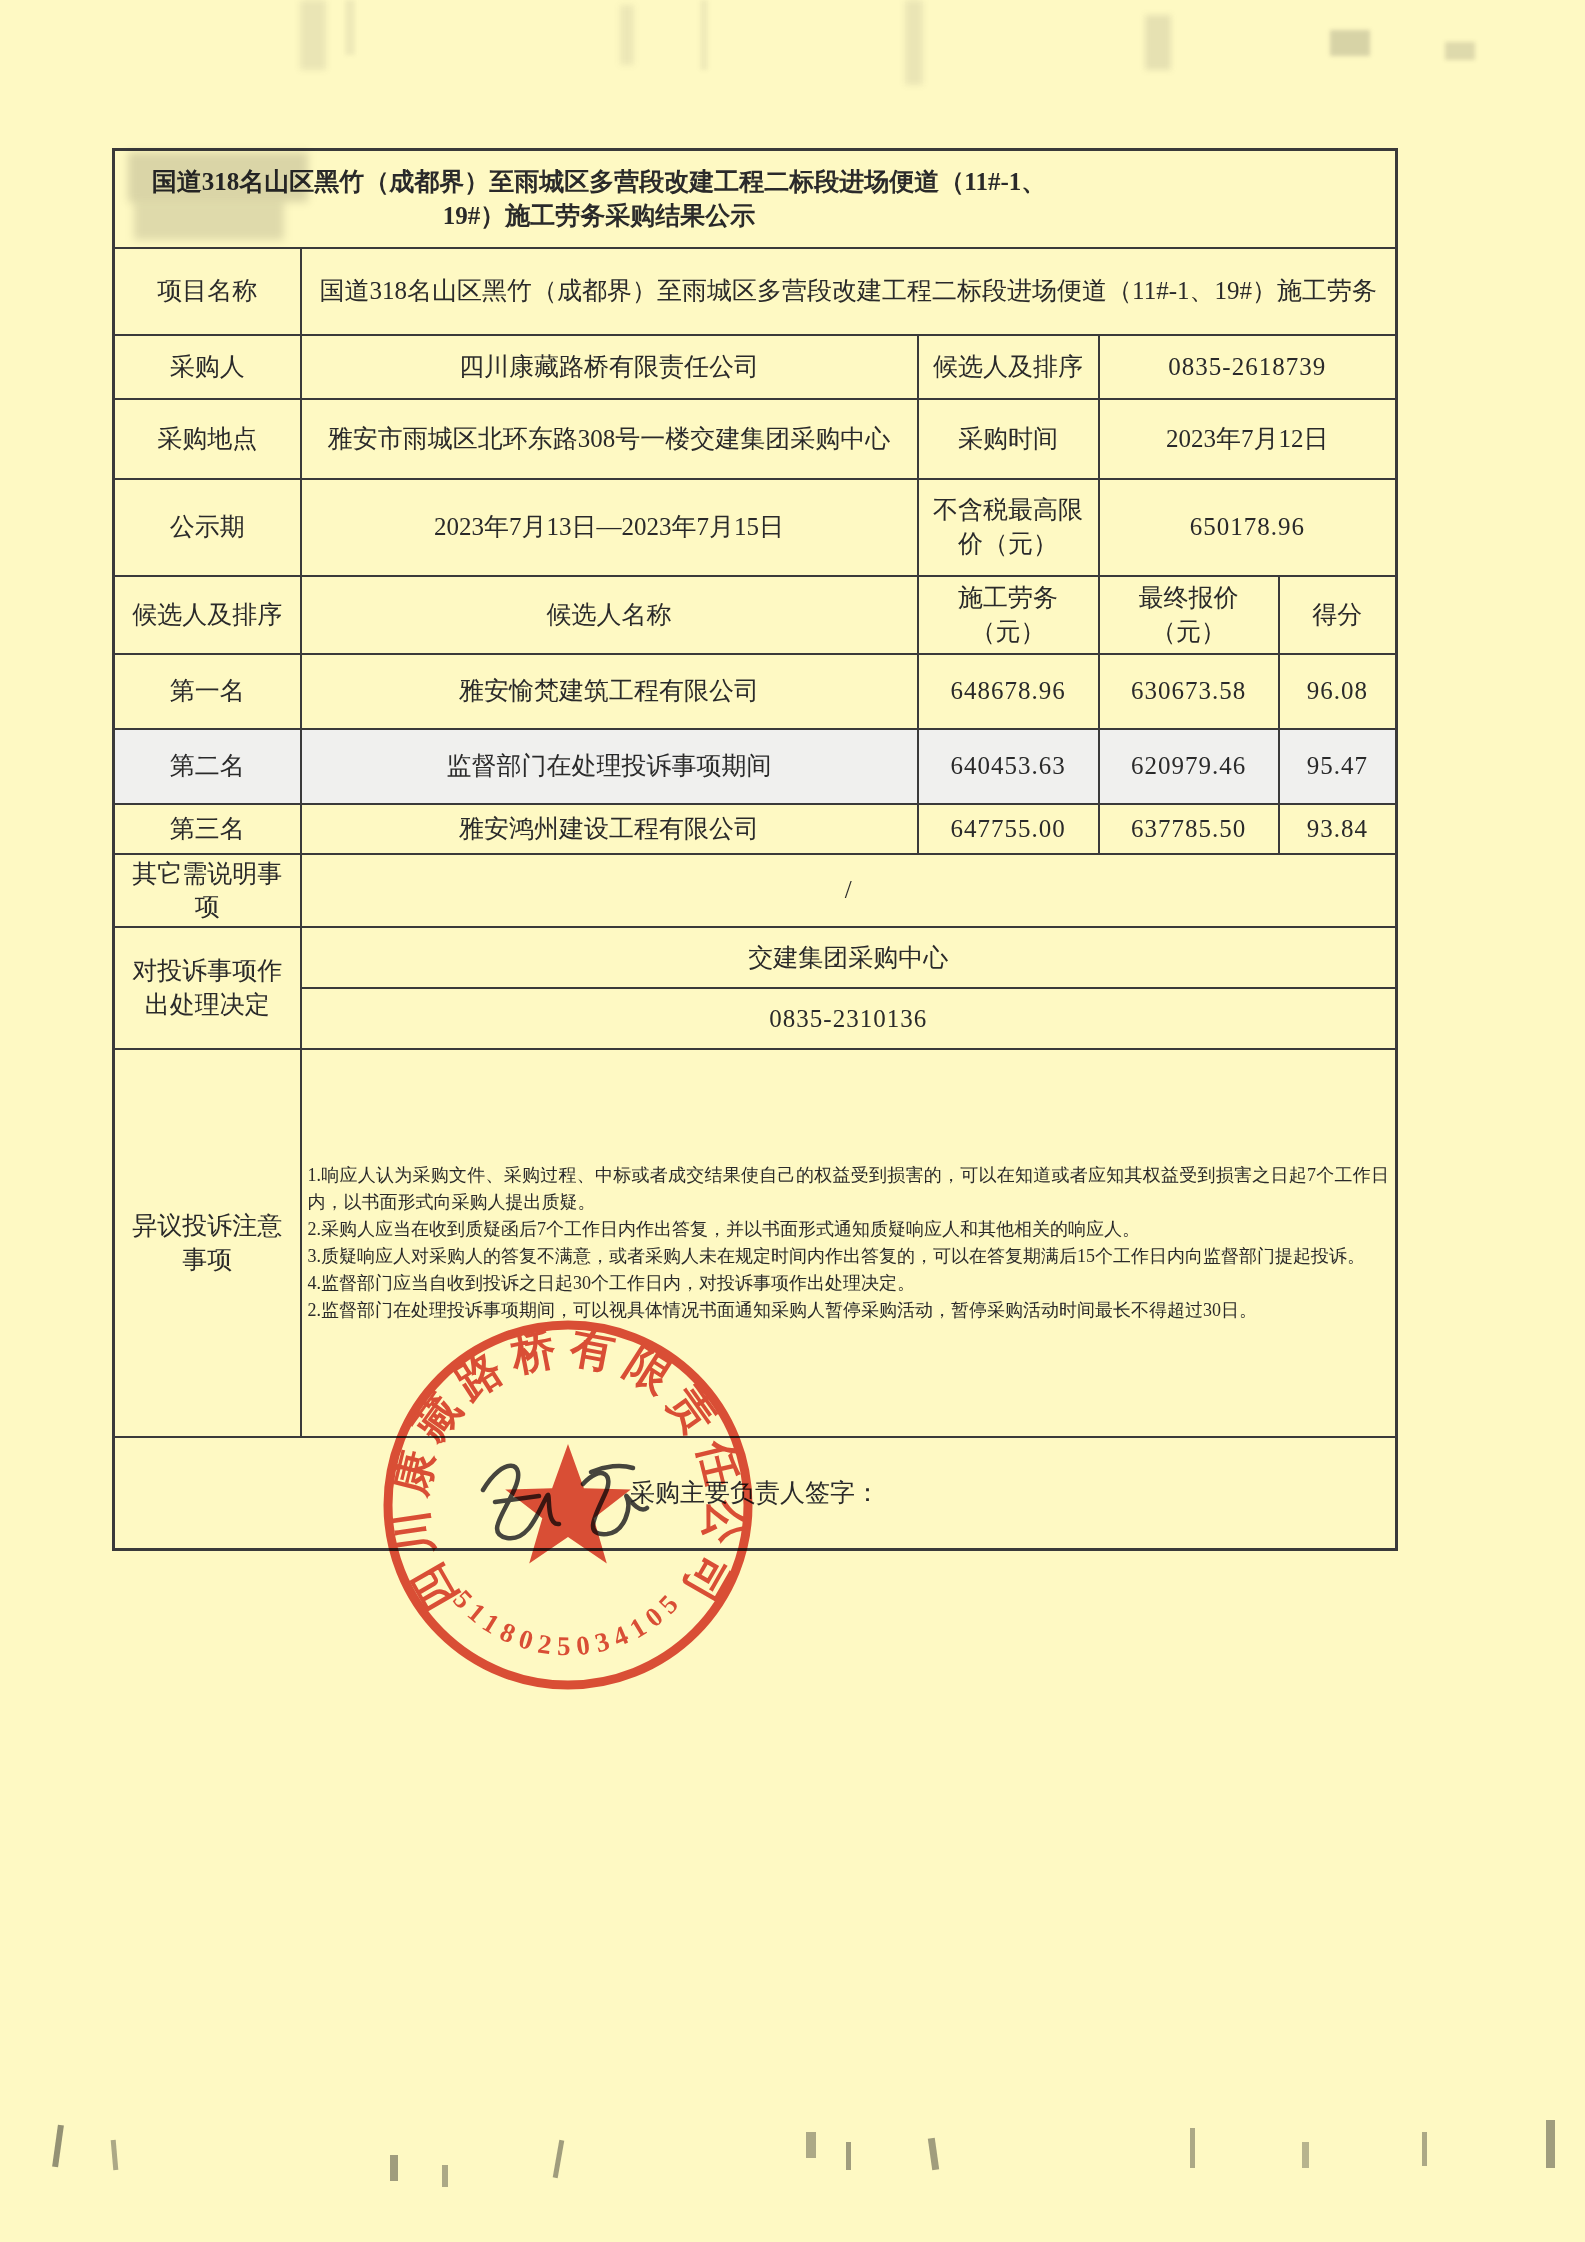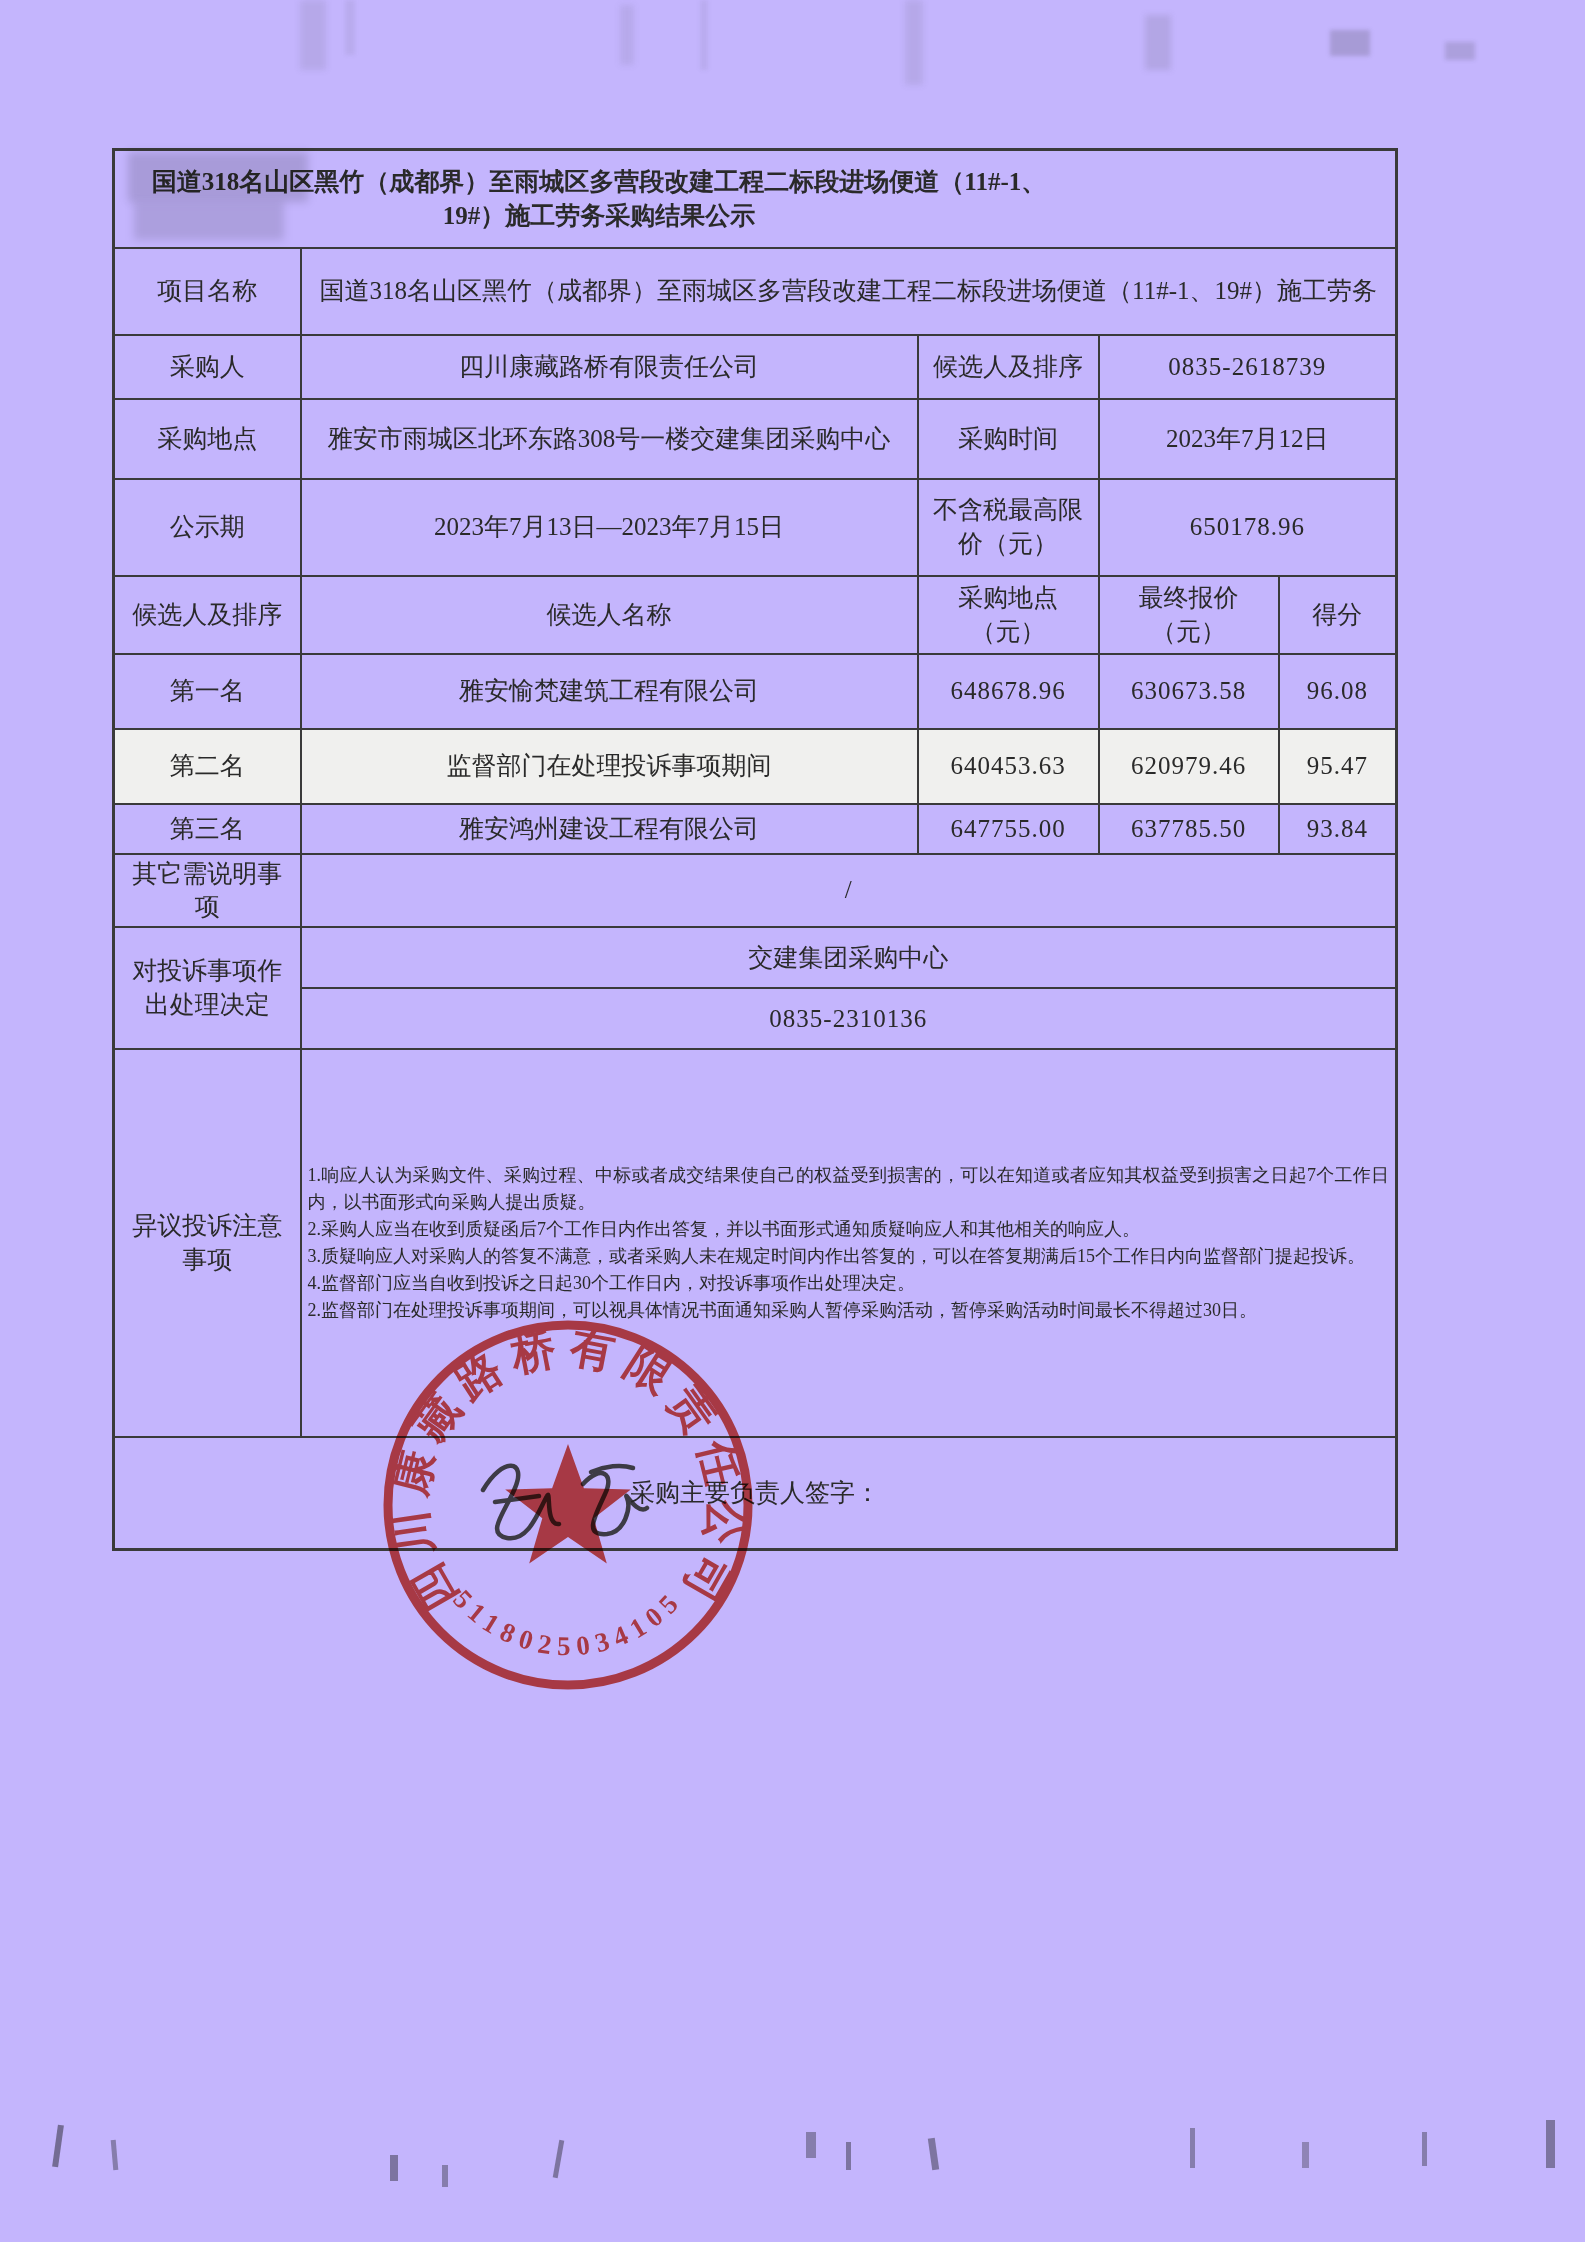--- a/index.html
+++ b/index.html
@@ -1,18 +1,18 @@
 <!DOCTYPE html>
 <html><head>
 <meta charset="utf-8">
 <style>
   html,body{margin:0;padding:0;background:#e8e8e6;}
   .page{
     position:relative;width:1585px;height:2242px;margin:0 auto;
-    background:#c4b5fd;overflow:hidden;
+    background:#fef9c3;overflow:hidden;
     font-family:"Liberation Serif","DejaVu Serif",serif;color:#2a2a2a;
   }
   table.doc{
     position:absolute;left:112px;top:148px;width:1283px;
     border-collapse:collapse;table-layout:fixed;
     border:3px solid #3a3a3a;background:transparent;
   }
   table.doc td{
     border:2px solid #3a3a3a;vertical-align:middle;text-align:center;
     font-size:25px;line-height:1.35;padding:2px 6px;overflow:hidden;
@@ -75,21 +75,21 @@
     <tr style="height:97px">
       <td class="lbl">公示期</td>
       <td>2023年7月13日—2023年7月15日</td>
       <td class="lbl2">不含税最高限价（元）</td>
       <td colspan="2" class="num">650178.96</td>
     </tr>
 
     <tr style="height:78px">
       <td class="lbl">候选人及排序</td>
       <td>候选人名称</td>
-      <td class="lbl2">采购地点（元）</td>
+      <td class="lbl2">施工劳务（元）</td>
       <td class="lbl2">最终报价（元）</td>
       <td>得分</td>
     </tr>
 
     <tr style="height:75px">
       <td>第一名</td>
       <td>雅安愉梵建筑工程有限公司</td>
       <td class="num">648678.96</td>
       <td class="num">630673.58</td>
       <td class="num">96.08</td>

